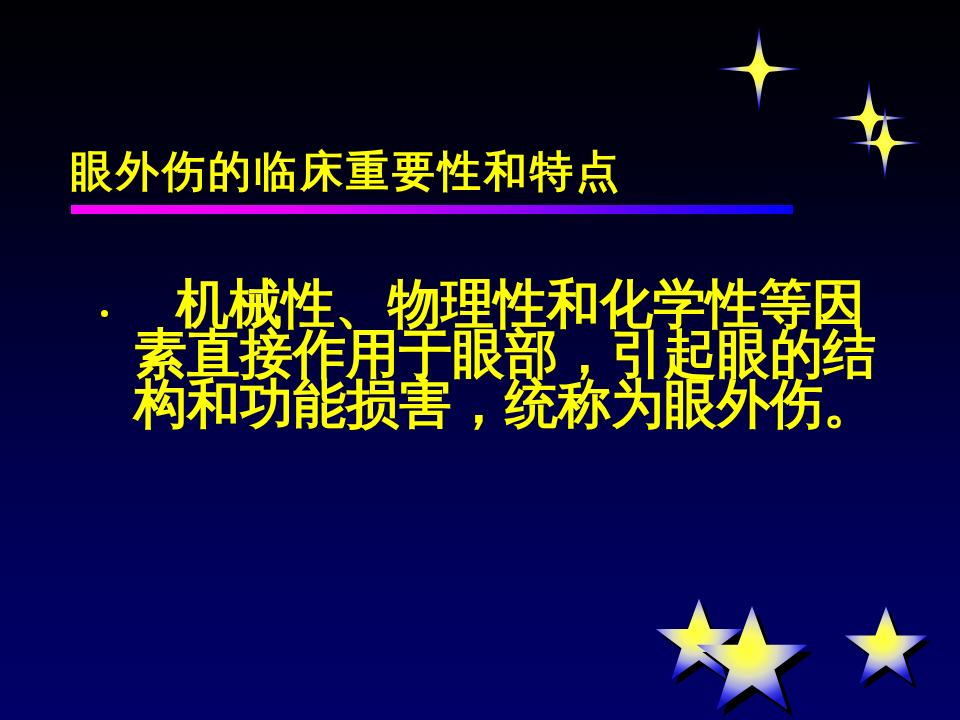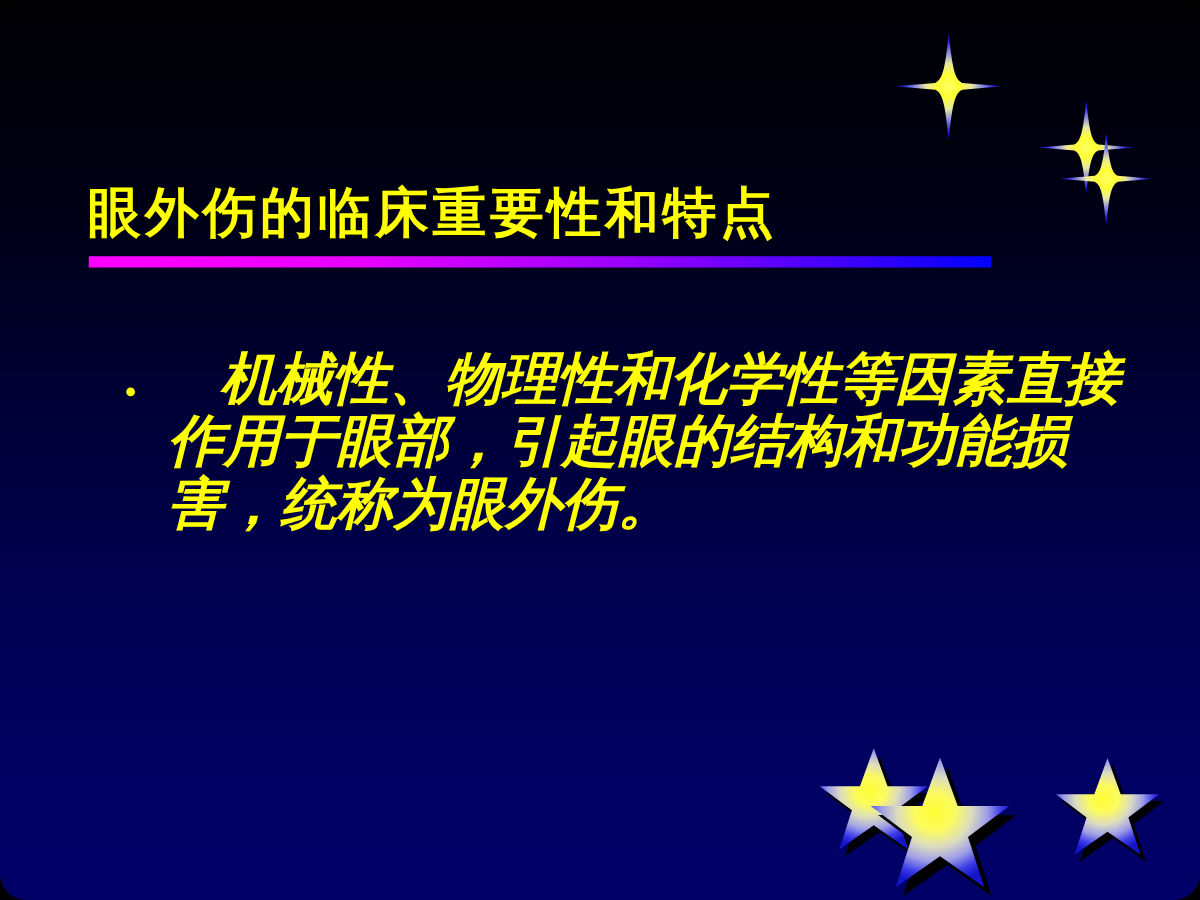--- a/index.html
+++ b/index.html
@@ -13,21 +13,20 @@
     height: 720px;
     overflow: hidden;
     background: linear-gradient(180deg,
         #000003 0%,
         #000014 22%,
         #000036 45%,
         #00004f 65%,
         #000061 85%,
         #000068 100%);
     font-family: "DejaVu Sans", "Liberation Sans", sans-serif;
-    border-radius: 21px;
     -webkit-font-smoothing: none;
   }
 
   
   #title {
     position: absolute;
     left: 70px;
     top: 146px;
     width: 760px;
     color: #ffff00;
@@ -63,26 +62,25 @@
     width: 7px;
     height: 7px;
     border-radius: 50%;
     background: #ffff00;
   }
   #body-text {
     margin: 0;
     padding: 0 0 0 38px;
     color: #ffff00;
     font-family: "DejaVu Serif", "Liberation Serif", serif;
-    font-size: 45px;
+    font-size: 53px;
     font-weight: bold;
     line-height: 50px;
     letter-spacing: 0px;
     text-indent: 42px;
-    font-style: italic;
   }
 
   
   .sparkle {
     position: absolute;
     pointer-events: none;
   }
   .sparkle svg, .star5 svg { display: block; }
 
   .star5 {

